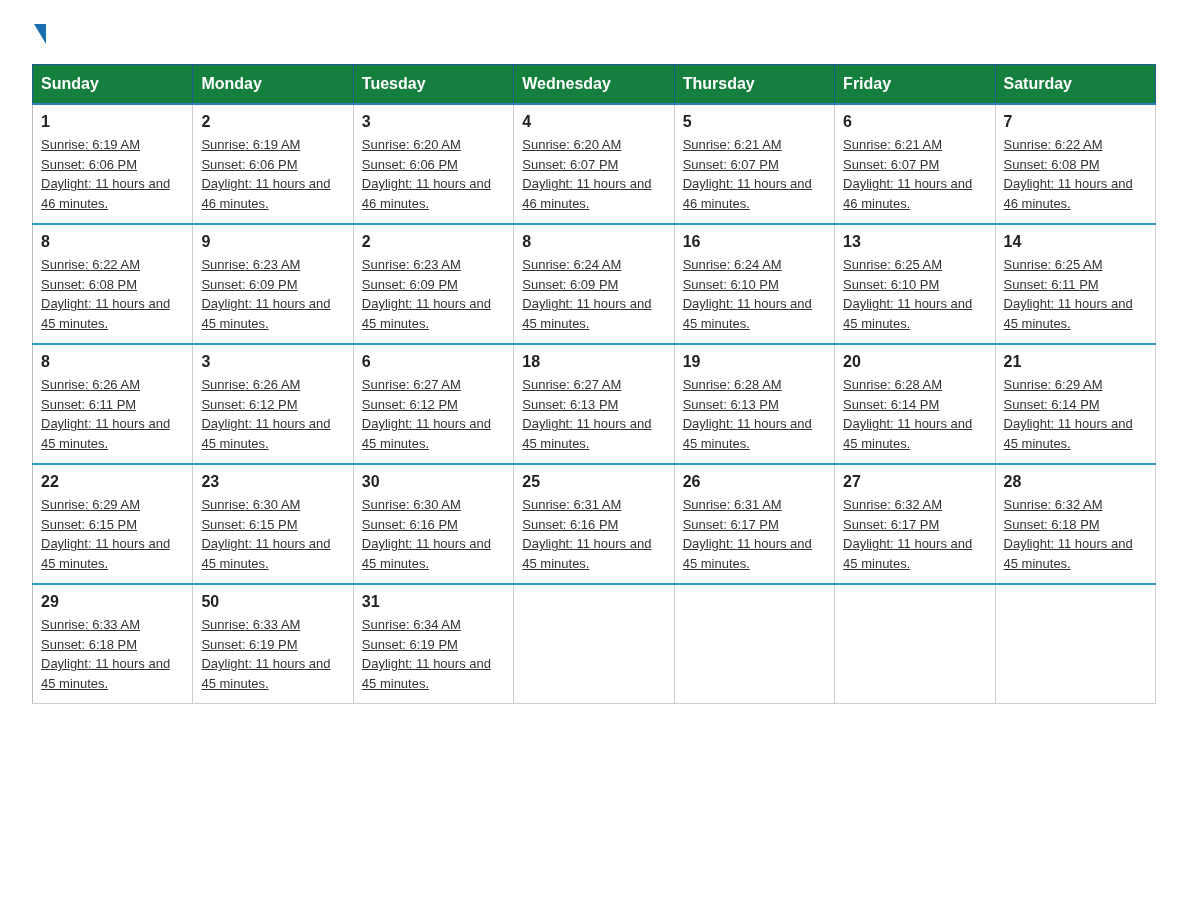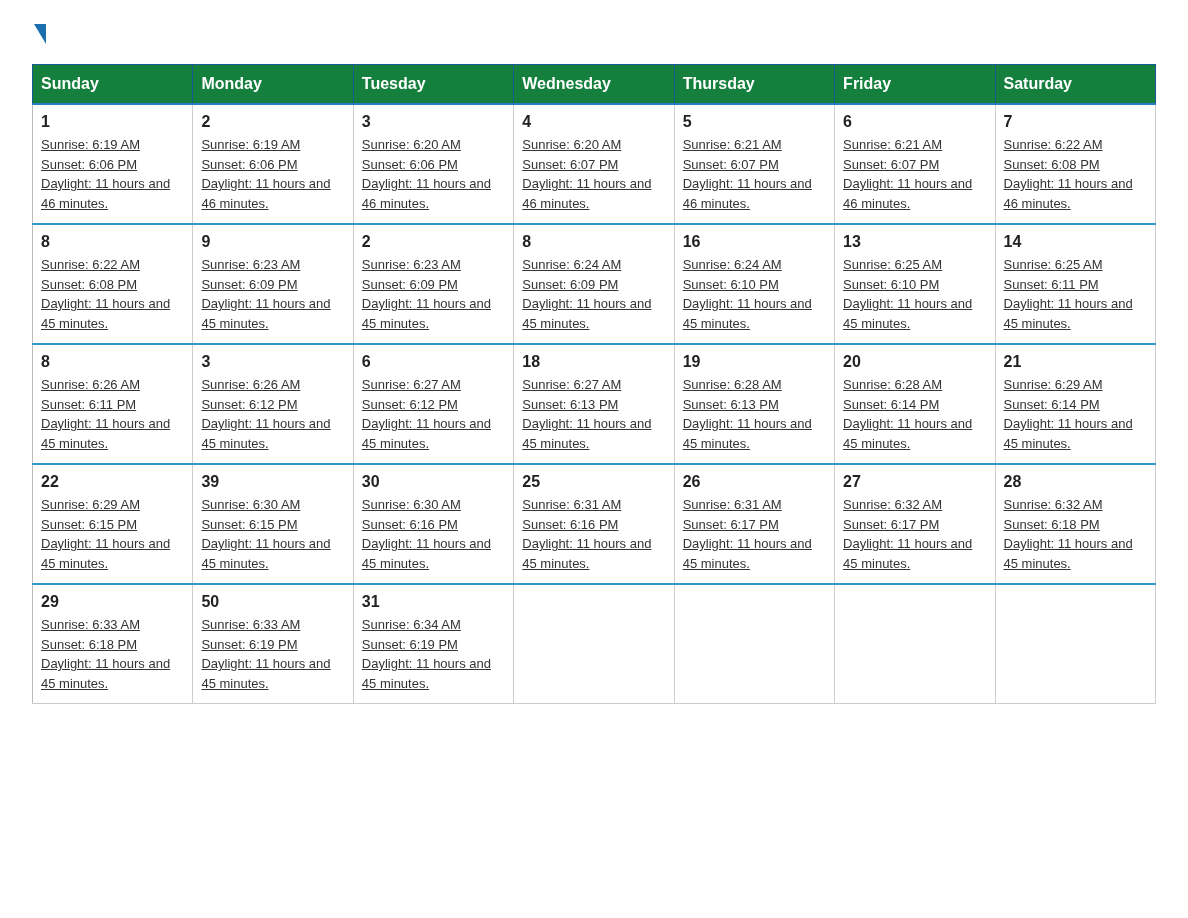--- a/index.html
+++ b/index.html
@@ -312,21 +312,21 @@
       <tr>
         <td>
         <span class="day-number">22</span>
         <div class="day-info">
           Sunrise: 6:29 AM<br>
           Sunset: 6:15 PM<br>
           Daylight: 11 hours and 45 minutes.
         </div>
       </td>
         <td>
-        <span class="day-number">39</span>
+        <span class="day-number">23</span>
         <div class="day-info">
           Sunrise: 6:30 AM<br>
           Sunset: 6:15 PM<br>
           Daylight: 11 hours and 45 minutes.
         </div>
       </td>
         <td>
         <span class="day-number">30</span>
         <div class="day-info">
           Sunrise: 6:30 AM<br>

